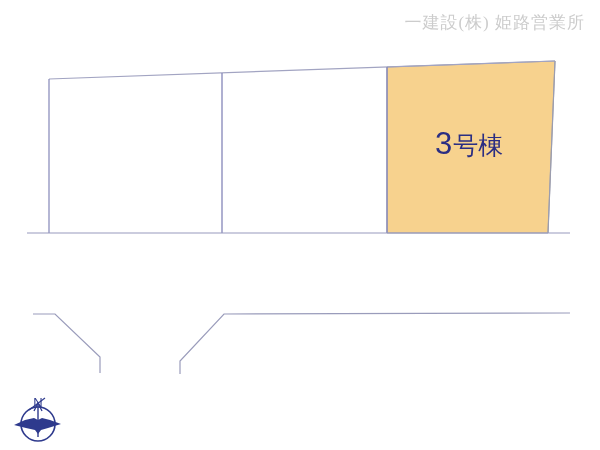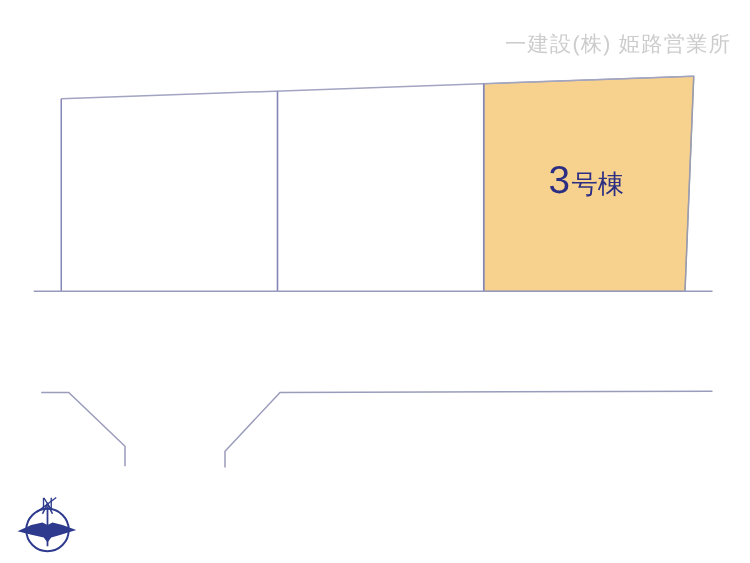--- a/index.html
+++ b/index.html
@@ -5,39 +5,40 @@
   html,body{margin:0;padding:0;background:#ffffff;}
   .canvas{
     position:relative;
     width:600px;height:450px;
     background:#ffffff;
     overflow:hidden;
     font-family:"Liberation Sans","DejaVu Sans",sans-serif;
   }
   .watermark{
     position:absolute;
-    top:24px;right:15px;
+    top:11px;right:15px;
     font-size:17px;
     letter-spacing:1px;
     color:#cccccc;
     white-space:nowrap;
+    font-family:Liberation Serif, serif;
   }
   .plan-svg{position:absolute;left:0;top:0;}
   .plot-label{
     position:absolute;
     left:387px;top:128px;
     width:164px;height:44px;
     display:flex;
     align-items:baseline;
     justify-content:center;
     color:#2b2e83;
     pointer-events:none;
   }
   .plot-label .num{font-size:31px;line-height:1;}
-  .plot-label .suffix{font-size:21px;line-height:1;margin-left:1px;}
+  .plot-label .suffix{font-size:25px;line-height:1;margin-left:1px;}
 </style>
 </head>
 <body>
 
 <div class="canvas">
 
   <div class="watermark">一建設(株) 姫路営業所</div>
 
   <svg class="plan-svg" width="600" height="450" viewBox="0 0 600 450">
 

